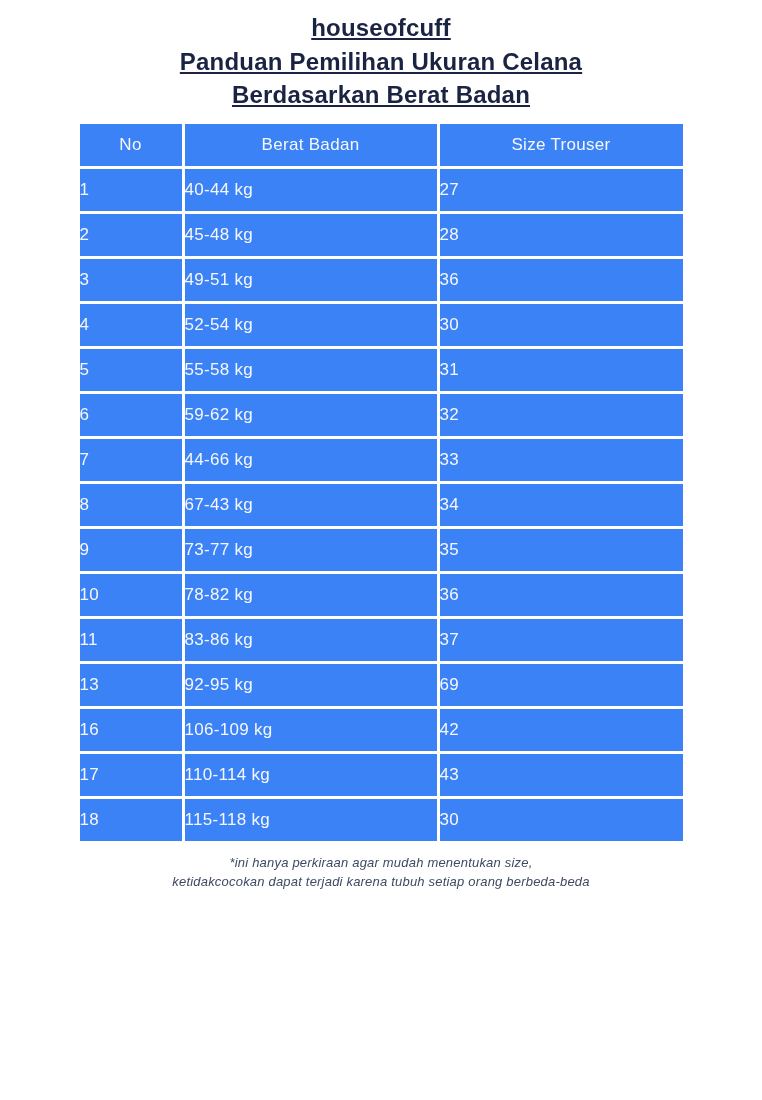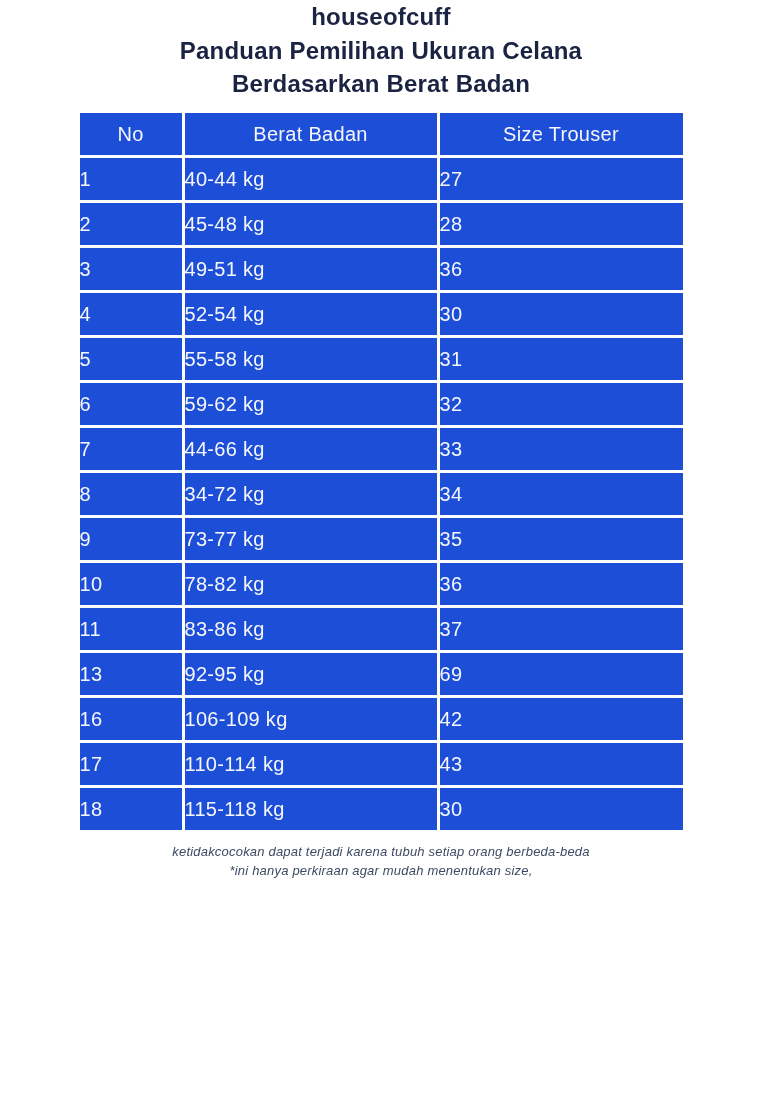--- a/index.html
+++ b/index.html
@@ -7,23 +7,24 @@
   .page {
     position: relative;
     width: 762px;
     height: 1100px;
     margin: 0 auto;
     background: #ffffff;
     font-family: "Liberation Sans", sans-serif;
     overflow: hidden;
   }
   .header {
-    padding-top: 0;
+    padding-top: 11px;
     text-align: center;
     color: #1a2342;
+    text-decoration: underline;
   }
   .brand {
     font-size: 24px;
     font-weight: 700;
     line-height: 34px;
     letter-spacing: 0.2px;
   }
   .title-line {
     font-size: 24px;
     font-weight: 700;
@@ -31,26 +32,26 @@
     letter-spacing: 0.2px;
   }
   table.size-table {
     width: 606px;
     margin: 10px auto 0 auto;
     border-collapse: collapse;
     table-layout: fixed;
   }
   .size-table th,
   .size-table td {
-    background: #1d4ed8;
+    background: #3b82f6;
     border: 3px solid #ffffff;
     color: #f6f7fb;
     vertical-align: middle;
     height: 45px;
-    font-size: 20px;
+    font-size: 17px;
     font-weight: 400;
     letter-spacing: 0.3px;
   }
   .size-table th {
     font-weight: 400;
   }
   .col-no { width: 105px; }
   .col-berat { width: 255px; }
   .col-size { width: 246px; }
   .footnote {
@@ -118,21 +119,21 @@
           <td>59-62 kg</td>
           <td>32</td>
         </tr>
         <tr>
           <td>7</td>
           <td>44-66 kg</td>
           <td>33</td>
         </tr>
         <tr>
           <td>8</td>
-          <td>34-72 kg</td>
+          <td>67-43 kg</td>
           <td>34</td>
         </tr>
         <tr>
           <td>9</td>
           <td>73-77 kg</td>
           <td>35</td>
         </tr>
         <tr>
           <td>10</td>
           <td>78-82 kg</td>
@@ -160,17 +161,17 @@
         </tr>
         <tr>
           <td>18</td>
           <td>115-118 kg</td>
           <td>30</td>
         </tr>
       </tbody>
   </table>
 
   <div class="footnote">
+    <div>*ini hanya perkiraan agar mudah menentukan size,</div>
     <div>ketidakcocokan dapat terjadi karena tubuh setiap orang berbeda-beda</div>
-    <div>*ini hanya perkiraan agar mudah menentukan size,</div>
   </div>
 
 </div>
 
 </body></html>

